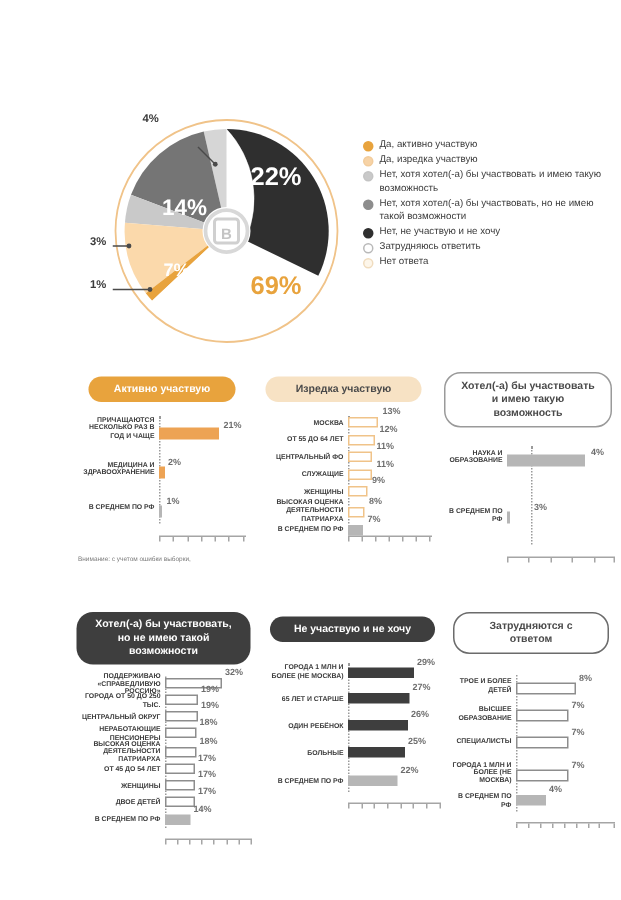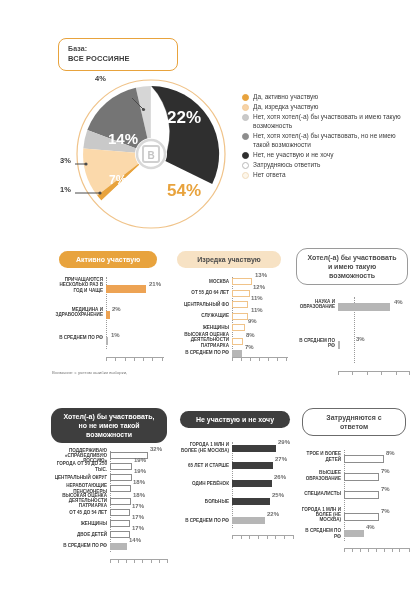--- a/index.html
+++ b/index.html
@@ -92,24 +92,20 @@
   .axis-base i {
     position: absolute; top: 0; width: 0; height: 3px; border-left: 1px solid #a5a5a5;
   }
   .note { position: absolute; font-size: 4.3px; color: #7b7b7b; line-height: 6px; }
 </style>
 </head>
 <body>
 
 <div class="top">
 
-  <div class="base-box">
-    <div class="base-line1">База:</div>
-    <div class="base-line2">ВСЕ РОССИЯНЕ</div>
-  </div>
 
   <div class="pie-wrap">
     <svg class="pie-svg" width="152" height="152" viewBox="0 0 152 152">
       <circle cx="76" cy="76" r="74" fill="#ffffff" stroke="#f0c389" stroke-width="1.2"></circle>
 
       <path d="M76 76 L76 8 A68 68 0 0 1 137.2 105.9 Z" fill="#2f2f2f"></path>
 
       <path d="M76 76 L60.8 9.7 A68 68 0 0 1 76 8 Z" fill="#d6d6d6"></path>
 
       <path d="M76 76 L12.3 51.9 A68 68 0 0 1 60.8 9.7 Z" fill="#757575"></path>
@@ -131,21 +127,21 @@
       <circle cx="68.5" cy="31.5" r="1.6" fill="#4a4a4a"></circle>
       <line x1="0" y1="86" x2="11" y2="86" stroke="#4a4a4a" stroke-width="1"></line>
       <circle cx="11" cy="86" r="1.6" fill="#4a4a4a"></circle>
       <line x1="0" y1="115" x2="25" y2="115" stroke="#4a4a4a" stroke-width="1"></line>
       <circle cx="25" cy="115" r="1.6" fill="#4a4a4a"></circle>
     </svg>
 
     <span class="pie-pct pct-22">22%</span>
     <span class="pie-pct pct-14">14%</span>
     <span class="pie-pct pct-7">7%</span>
-    <span class="pie-pct pct-50">54%</span>
+    <span class="pie-pct pct-50">69%</span>
   </div>
 
   <span class="callout c-4" style="left:95px;top:74px;">4%</span>
   <span class="callout c-3" style="left:60px;top:156px;">3%</span>
   <span class="callout c-1" style="left:60px;top:185px;">1%</span>
 
   <div class="legend">
     <div class="legend-item">
       <span class="legend-dot" style="background:#e8a33d;border-color:#e8a33d;"></span>
       <span class="legend-text">Да, активно участвую</span>

